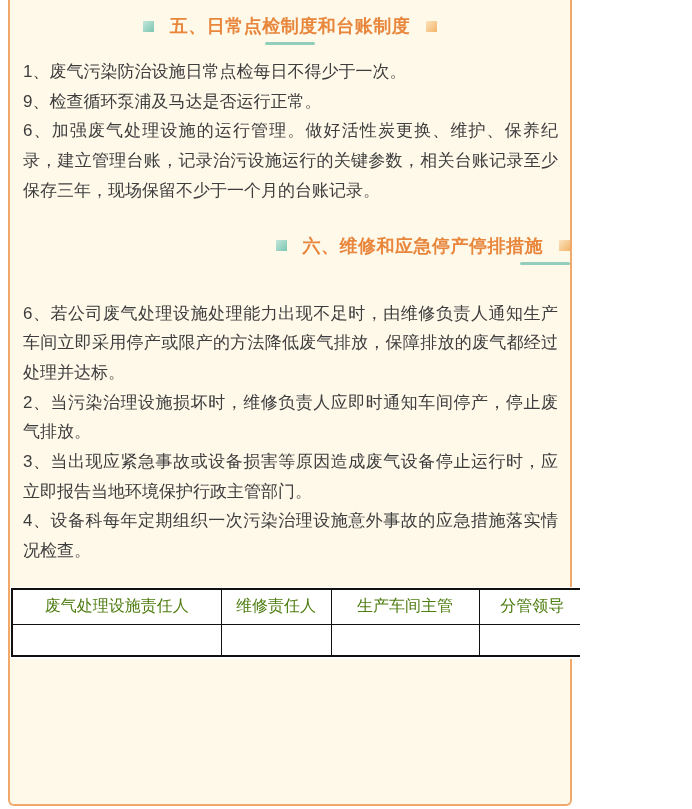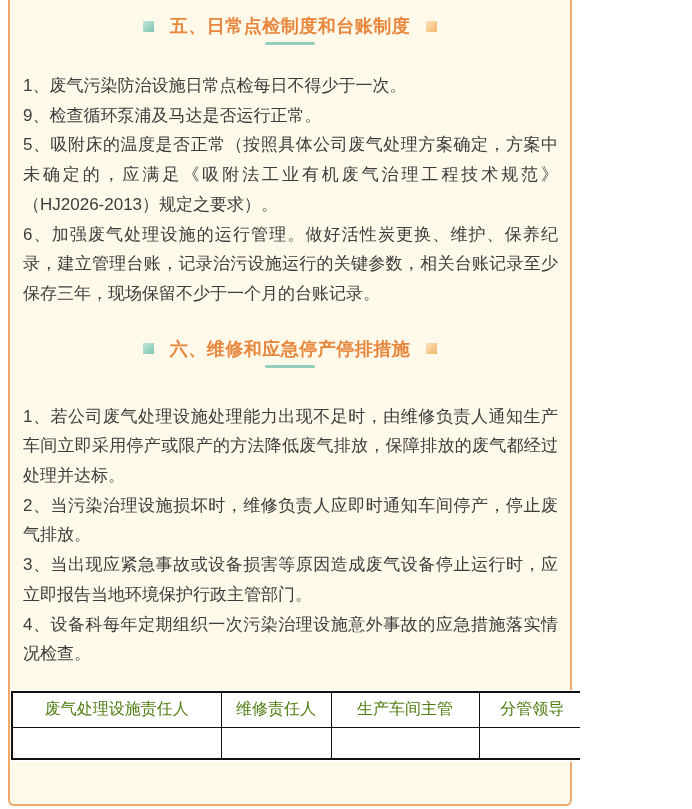--- a/index.html
+++ b/index.html
@@ -61,23 +61,23 @@
     background:#93cebc;
   }
   .list{
     padding:0 12px 0 13px;
     color:#3d3d3d;
     font-size:17px;
     line-height:29.7px;
     text-align:justify;
   }
   .list p{margin:0;}
-  .list-1{margin-top:26px;}
+  .list-1{margin-top:12px;}
   .list-2{margin-top:34px;}
-  .sec-2{margin-top:28px;}
+  .sec-2{margin-top:28px;align-items:flex-end;}
   .sec-3{margin-top:34px;}
   .table-wrap{
     margin:21px auto 0 auto;
     width:580px;
     background:#ffffff;
     padding:1px 2px 2px 1px;
   }
   table.resp{
     border-collapse:collapse;
     width:574px;
@@ -107,35 +107,34 @@
         <span class="accent-square teal"></span>
         <span class="heading-text">五、日常点检制度和台账制度</span>
         <span class="accent-square orange"></span>
       </div>
       <div class="heading-underline"></div>
     </div>
 
     <div class="list list-1">
       <p>1、废气污染防治设施日常点检每日不得少于一次。</p>
       <p>9、检查循环泵浦及马达是否运行正常。</p>
-      <p>5、吸附床的温度是否正常（按照具体公司废气处理方案确定，方案中未确定的，应满足《吸附法工业有机废气治理工程技术规范》（HJ2026-2013）规定之要求）。</p>
       <p>6、加强废气处理设施的运行管理。做好活性炭更换、维护、保养纪录，建立管理台账，记录治污设施运行的关键参数，相关台账记录至少保存三年，现场保留不少于一个月的台账记录。</p>
     </div>
 
     <div class="section-heading sec-2">
       <div class="heading-row">
         <span class="accent-square teal"></span>
         <span class="heading-text">六、维修和应急停产停排措施</span>
         <span class="accent-square orange"></span>
       </div>
       <div class="heading-underline"></div>
     </div>
 
     <div class="list list-2">
-      <p>1、若公司废气处理设施处理能力出现不足时，由维修负责人通知生产车间立即采用停产或限产的方法降低废气排放，保障排放的废气都经过处理并达标。</p>
+      <p>6、若公司废气处理设施处理能力出现不足时，由维修负责人通知生产车间立即采用停产或限产的方法降低废气排放，保障排放的废气都经过处理并达标。</p>
       <p>2、当污染治理设施损坏时，维修负责人应即时通知车间停产，停止废气排放。</p>
       <p>3、当出现应紧急事故或设备损害等原因造成废气设备停止运行时，应立即报告当地环境保护行政主管部门。</p>
       <p>4、设备科每年定期组织一次污染治理设施意外事故的应急措施落实情况检查。</p>
     </div>
 
 
     <div class="table-wrap">
       <table class="resp">
         <colgroup>
           <col style="width:209px">

